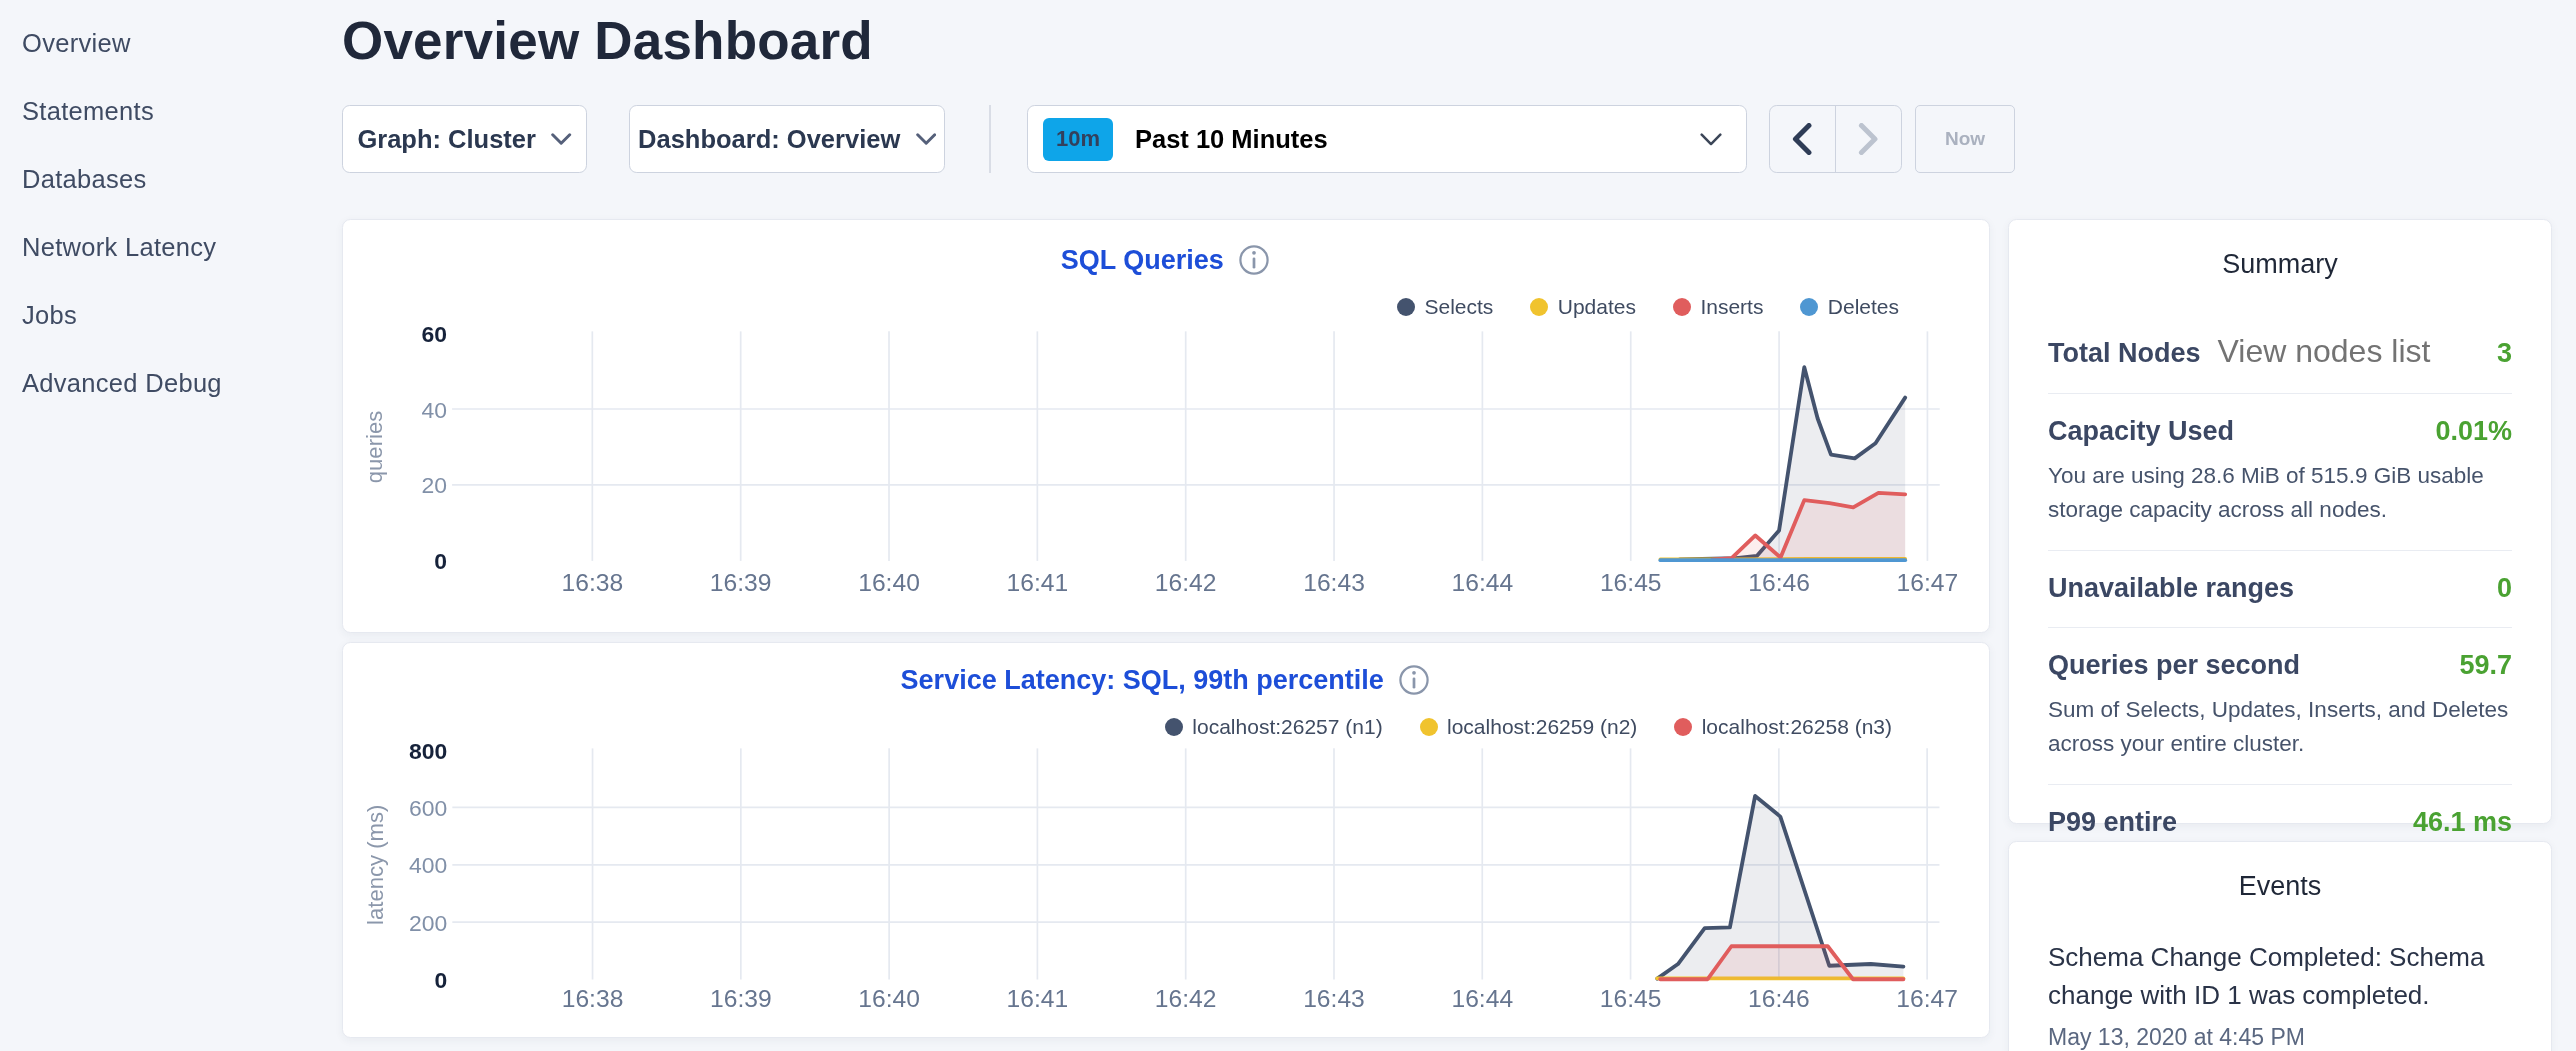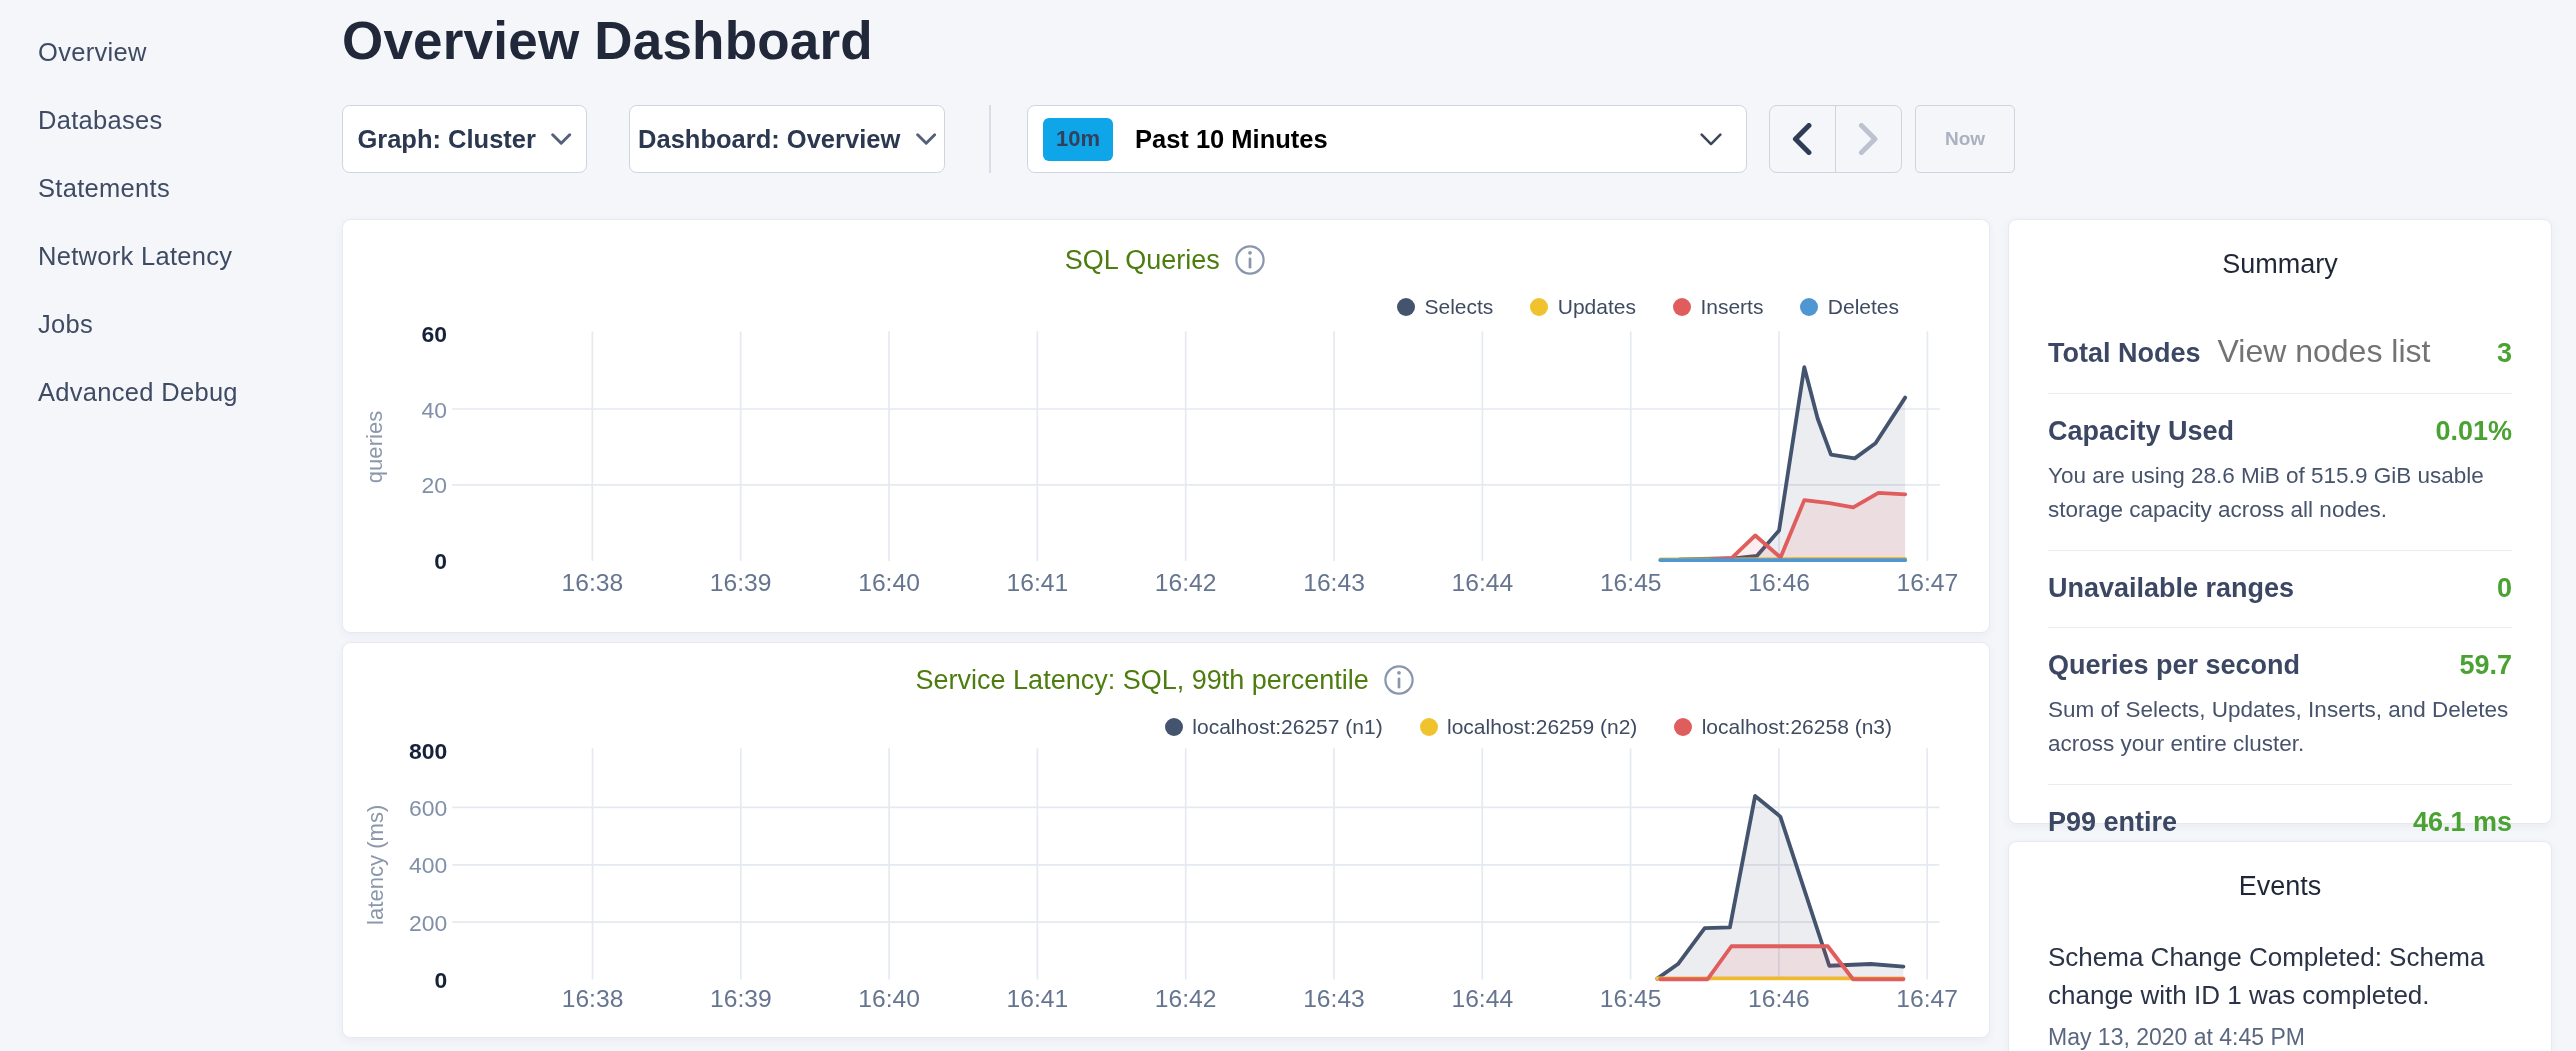--- a/index.html
+++ b/index.html
@@ -4,21 +4,21 @@
 <style>
   * { margin:0; padding:0; box-sizing:border-box; }
   html,body { width:2576px; height:1051px; overflow:hidden; }
   body {
     font-family:"Liberation Sans", sans-serif;
     background:#f4f6fa;
     color:#2a3347;
     position:relative;
   }
   
-  .sidebar { position:absolute; left:16px; top:0; width:340px; height:1051px; padding-top:19px; }
+  .sidebar { position:absolute; left:0; top:0; width:340px; height:1051px; padding-top:10px; }
   .nav-item {
     height:68px; line-height:49px; padding:9.4px 0 9.4px 22px;
     font-size:25.5px; font-weight:500; color:#3f4b63; cursor:pointer; letter-spacing:0.3px;
   }
   .nav-item.active { color:#3b7be5; font-weight:700; }
   
   .page-title {
     position:absolute; left:342px; top:10.2px;
     font-size:53px; font-weight:700; color:#20283a; letter-spacing:0.2px;
   }
@@ -61,21 +61,21 @@
   }
   #card1 { left:342px; top:219px;  width:1648px; height:414px; }
   #card2 { left:342px; top:642px;  width:1648px; height:396px; }
   #summary-card { left:2008px; top:219px; width:544px; height:605px; }
   #events-card  { left:2008px; top:841px; width:544px; height:357px; }
   .chart-title-row {
     position:absolute; left:0; width:100%; display:flex; align-items:center; justify-content:center; gap:13.6px;
   }
   #card1 .chart-title-row { top:23px; }
   #card2 .chart-title-row { top:20.4px; }
-  .chart-title { font-size:27px; font-weight:400; color:#4d7c0f; }
+  .chart-title { font-size:27px; font-weight:700; color:#1d4ed8; }
   .legend { position:absolute; display:flex; gap:37px; align-items:center; }
   #card1 .legend { top:75px; right:90px; }
   #card2 .legend { top:72px; right:97px; }
   .legend-item { display:flex; align-items:center; gap:9.4px; font-size:21px; color:#3f4b61; }
   .legend-dot { width:18px; height:18px; border-radius:50%; }
   .plot-svg { position:absolute; left:0; top:0; }
   
   .panel-inner { padding:29px 39px 0 39px; }
   .panel-title { text-align:center; font-size:27px; font-weight:400; color:#1f2737; }
   .sum-list { margin-top:31px; }
@@ -87,22 +87,22 @@
   .sum-value { margin-left:auto; font-size:27px; font-weight:700; color:#4aa232; }
   .sum-desc { margin-top:12px; font-size:22.5px; line-height:34px; color:#46536b; }
   .events-text { margin-top:36px; font-size:26px; line-height:38px; color:#2a3347; }
   .events-time { margin-top:10.2px; font-size:23px; color:#5a6780; }
 </style>
 </head>
 <body>
 
 <nav class="sidebar" id="sidebar">
     <div class="nav-item">Overview</div>
+    <div class="nav-item">Statements</div>
     <div class="nav-item">Databases</div>
-    <div class="nav-item">Statements</div>
     <div class="nav-item">Network Latency</div>
     <div class="nav-item">Jobs</div>
     <div class="nav-item">Advanced Debug</div>
   </nav>
 
 <h1 class="page-title">Overview Dashboard</h1>
 
 <div class="btnbox dd-graph">
   <span>Graph: Cluster</span>
   <svg width="20.4" height="12" viewBox="0 0 24 14">

